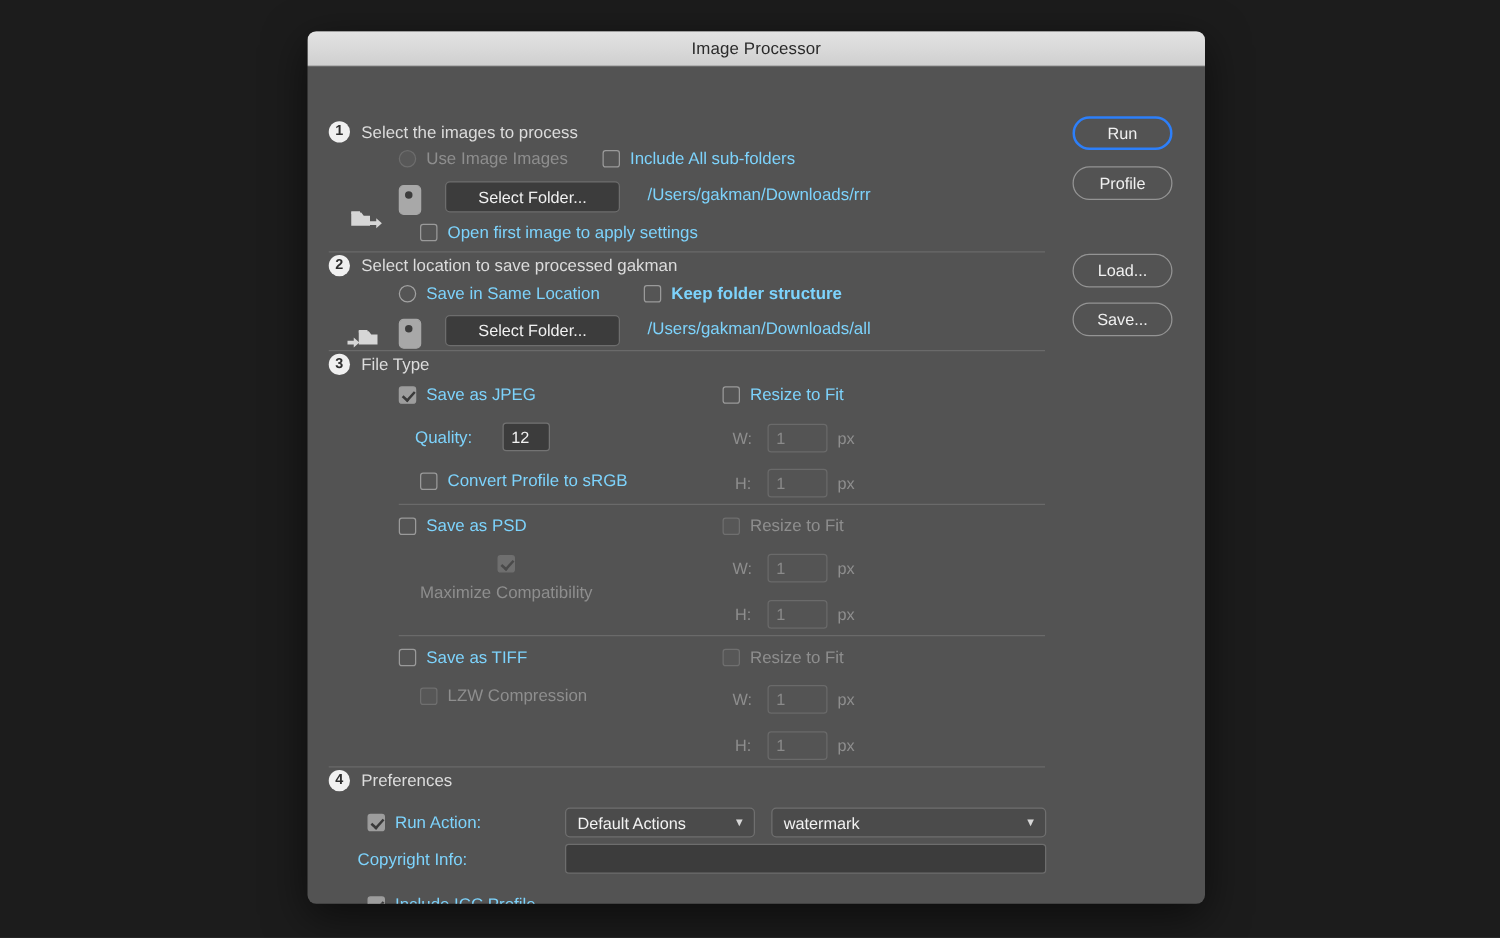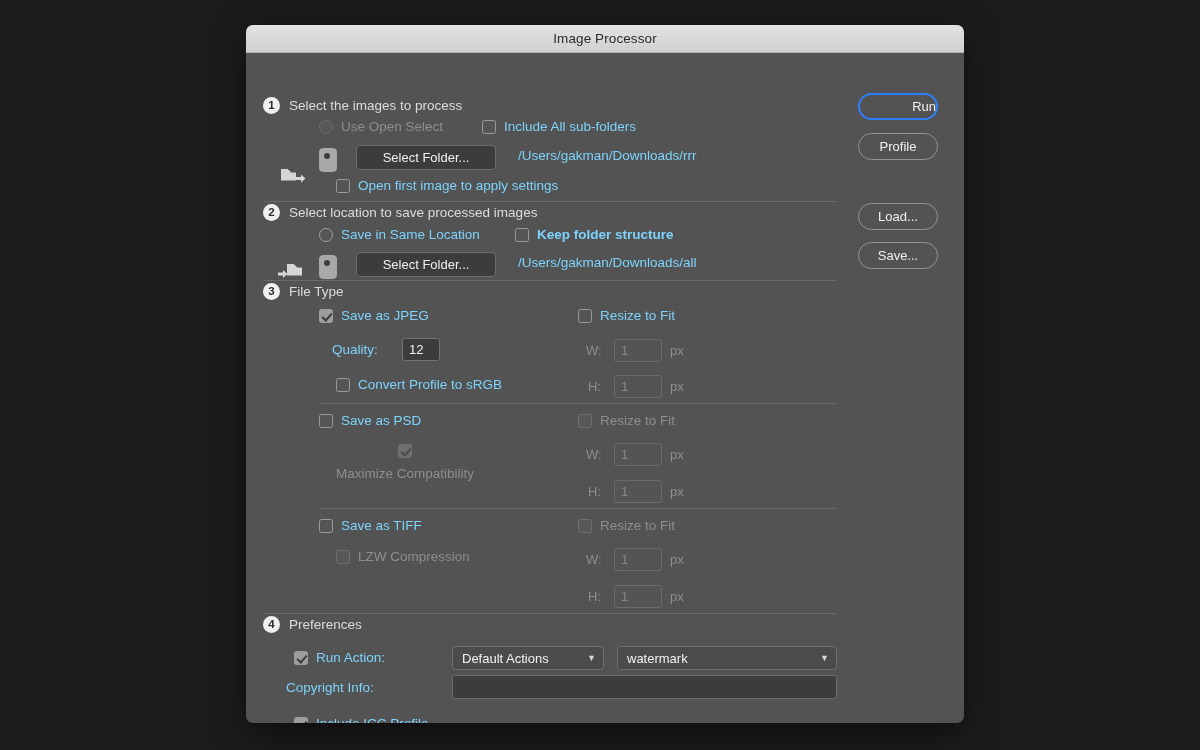--- a/index.html
+++ b/index.html
@@ -90,21 +90,21 @@
   .rb.dis { border-color: #6d6d6d; background: #585858; }
   .ctl { display: flex; align-items: center; gap: 8px; cursor: default; }
 
   
   .pill {
     width: 80px; height: 27px; border-radius: 14px;
     background: #535353; border: 1px solid #949494;
     color: #f0f0f0; font-size: 13px;
     display: flex; align-items: center; justify-content: center;
   }
-  .pill.primary { border: 2px solid #2d7ff9; justify-content: flex-end; }
+  .pill.primary { border: 2px solid #2d7ff9; }
 
   .btn-dark {
     height: 25px; border-radius: 4px;
     background: #3c3c3c; border: 1px solid #6d6d6d;
     color: #f1f1f1; font-size: 13px;
     display: flex; align-items: center; justify-content: center;
     padding: 0 14px;
   }
 
   
@@ -145,21 +145,21 @@
 
       <div class="content">
 
         <div class="sechead" style="position:absolute; left:17px; top:44px;">
           <span class="badge">1</span>
           <span class="lbl sec">Select the images to process</span>
         </div>
 
         <div class="ctl" style="position:absolute; left:73px; top:66px;">
           <span class="rb dis"></span>
-          <span class="lbl dim">Use Open Select</span>
+          <span class="lbl dim">Use Image Images</span>
         </div>
 
         <div class="ctl" style="position:absolute; left:236px; top:66px;">
           <span class="cb"></span>
           <span class="lbl">Include All sub-folders</span>
         </div>
 
         <div style="position:absolute; left:34px; top:113px;">
           <svg width="26" height="22" viewBox="0 0 26 22">
             <path d="M1 4 h8 l2 2.5 h5 v8 h-15 z" fill="#d6d6d6"></path>
@@ -180,21 +180,21 @@
 
         <div class="ctl" style="position:absolute; left:90px; top:125px;">
           <span class="cb"></span>
           <span class="lbl">Open first image to apply settings</span>
         </div>
 
         <div class="divider" style="position:absolute; left:17px; top:148px; width:573px;"></div>
 
         <div class="sechead" style="position:absolute; left:17px; top:151px;">
           <span class="badge">2</span>
-          <span class="lbl sec">Select location to save processed images</span>
+          <span class="lbl sec">Select location to save processed gakman</span>
         </div>
 
         <div class="ctl" style="position:absolute; left:73px; top:174px;">
           <span class="rb"></span>
           <span class="lbl">Save in Same Location</span>
         </div>
 
         <div class="ctl" style="position:absolute; left:269px; top:174px;font-weight:bold;">
           <span class="cb"></span>
           <span class="lbl">Keep folder structure</span>

